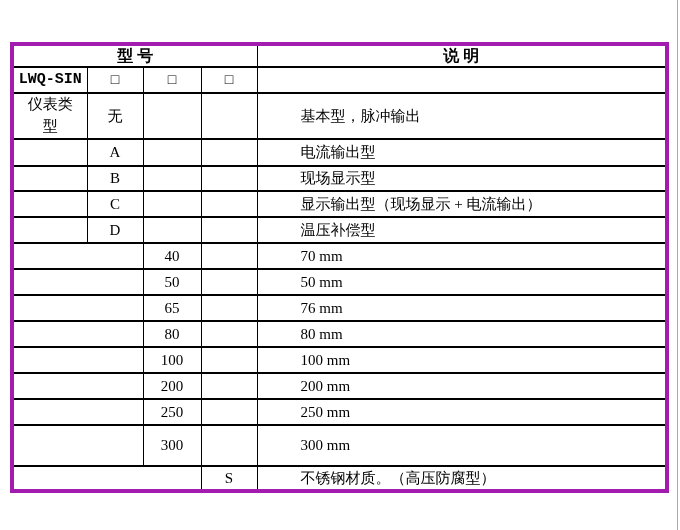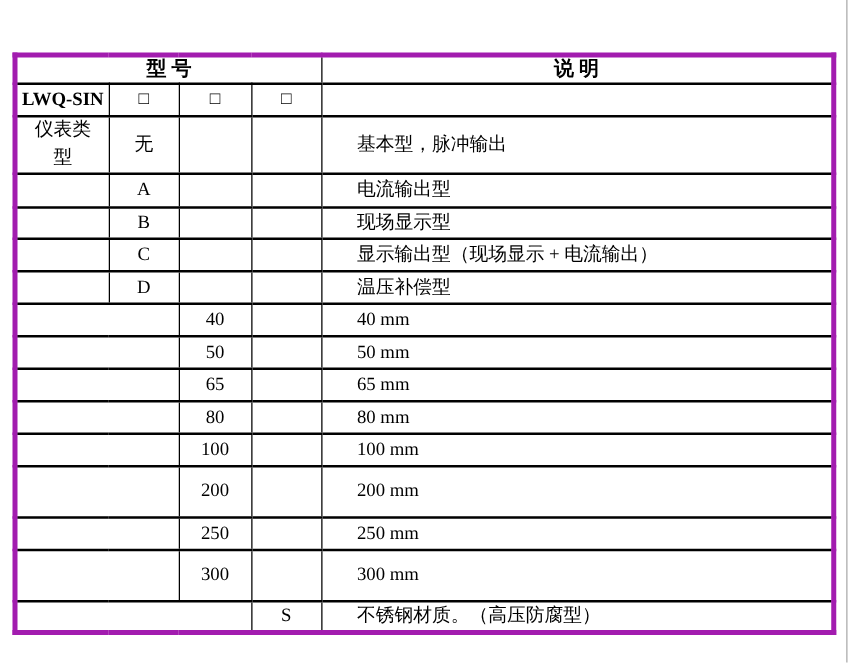--- a/index.html
+++ b/index.html
@@ -37,35 +37,36 @@
   }
   .spec-table td.hdr {
     font-weight: bold;
     font-size: 16px;
     text-align: center;
   }
   .spec-table td.model {
     font-weight: bold;
     text-align: center;
     font-size: 15px;
+    font-family: Liberation Mono, monospace;
   }
   .spec-table td.box {
     font-weight: bold;
     text-align: center;
     font-size: 14px;
   }
   .spec-table td.label {
     text-align: center;
   }
   .spec-table td.code {
     text-align: center;
   }
   .spec-table td.desc {
     text-align: left;
-    padding-left: 28px;
+    padding-left: 43px;
   }
   .wrap3 {
     display: inline-block;
     width: 3em;
     white-space: normal;
     word-break: break-all;
     text-align: center;
     line-height: 1.45;
   }
   .edge-line {
@@ -136,47 +137,47 @@
     <td class="code">D</td>
     <td></td>
     <td></td>
     <td class="desc">温压补偿型</td>
   </tr>
 
   <tr style="height:26px">
     <td colspan="2"></td>
     <td class="code">40</td>
     <td></td>
-    <td class="desc">40 mm</td>
+    <td class="desc">70 mm</td>
   </tr>
   <tr style="height:26px">
     <td colspan="2"></td>
     <td class="code">50</td>
     <td></td>
     <td class="desc">50 mm</td>
   </tr>
   <tr style="height:26px">
     <td colspan="2"></td>
     <td class="code">65</td>
     <td></td>
-    <td class="desc">65 mm</td>
+    <td class="desc">76 mm</td>
   </tr>
   <tr style="height:26px">
     <td colspan="2"></td>
     <td class="code">80</td>
     <td></td>
     <td class="desc">80 mm</td>
   </tr>
   <tr style="height:26px">
     <td colspan="2"></td>
     <td class="code">100</td>
     <td></td>
     <td class="desc">100 mm</td>
   </tr>
-  <tr style="height:41px">
+  <tr style="height:26px">
     <td colspan="2"></td>
     <td class="code">200</td>
     <td></td>
     <td class="desc">200 mm</td>
   </tr>
   <tr style="height:26px">
     <td colspan="2"></td>
     <td class="code">250</td>
     <td></td>
     <td class="desc">250 mm</td>

